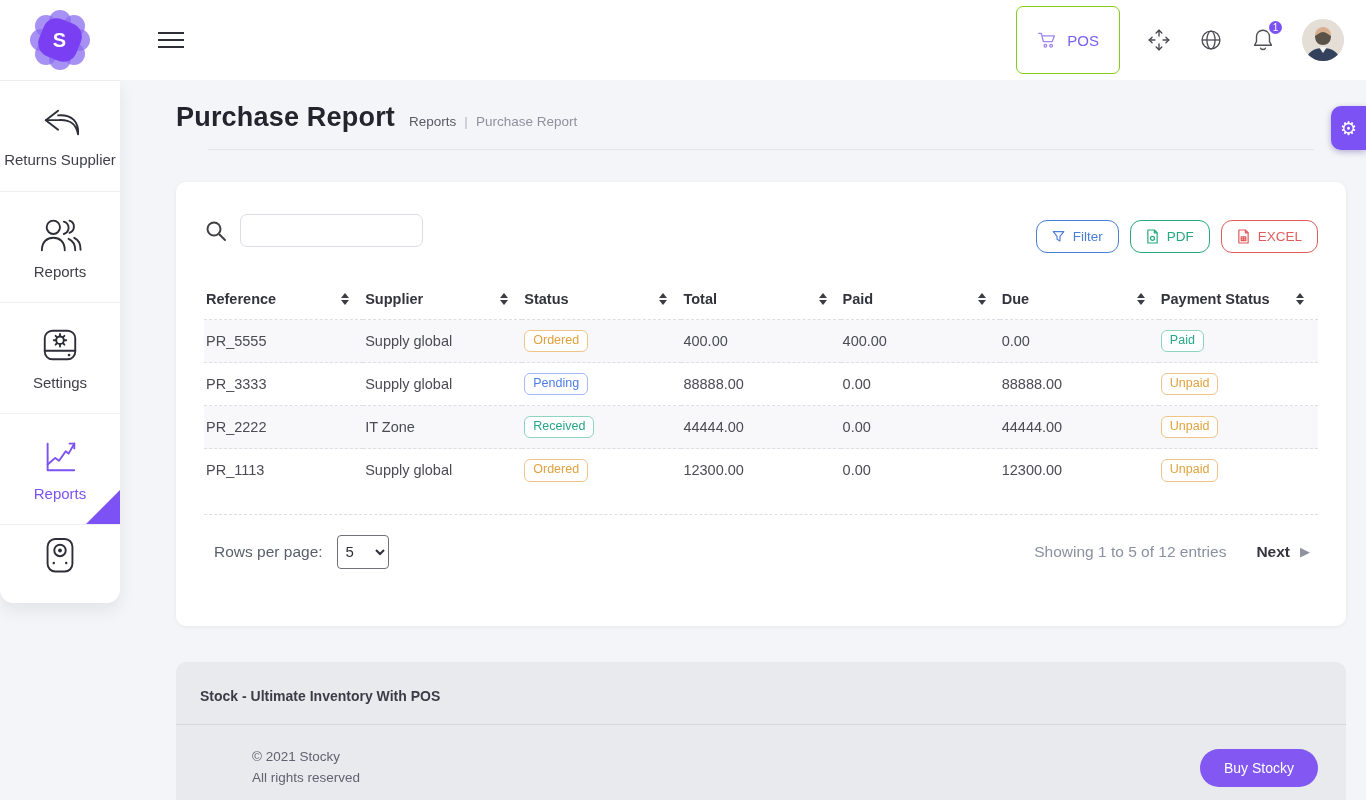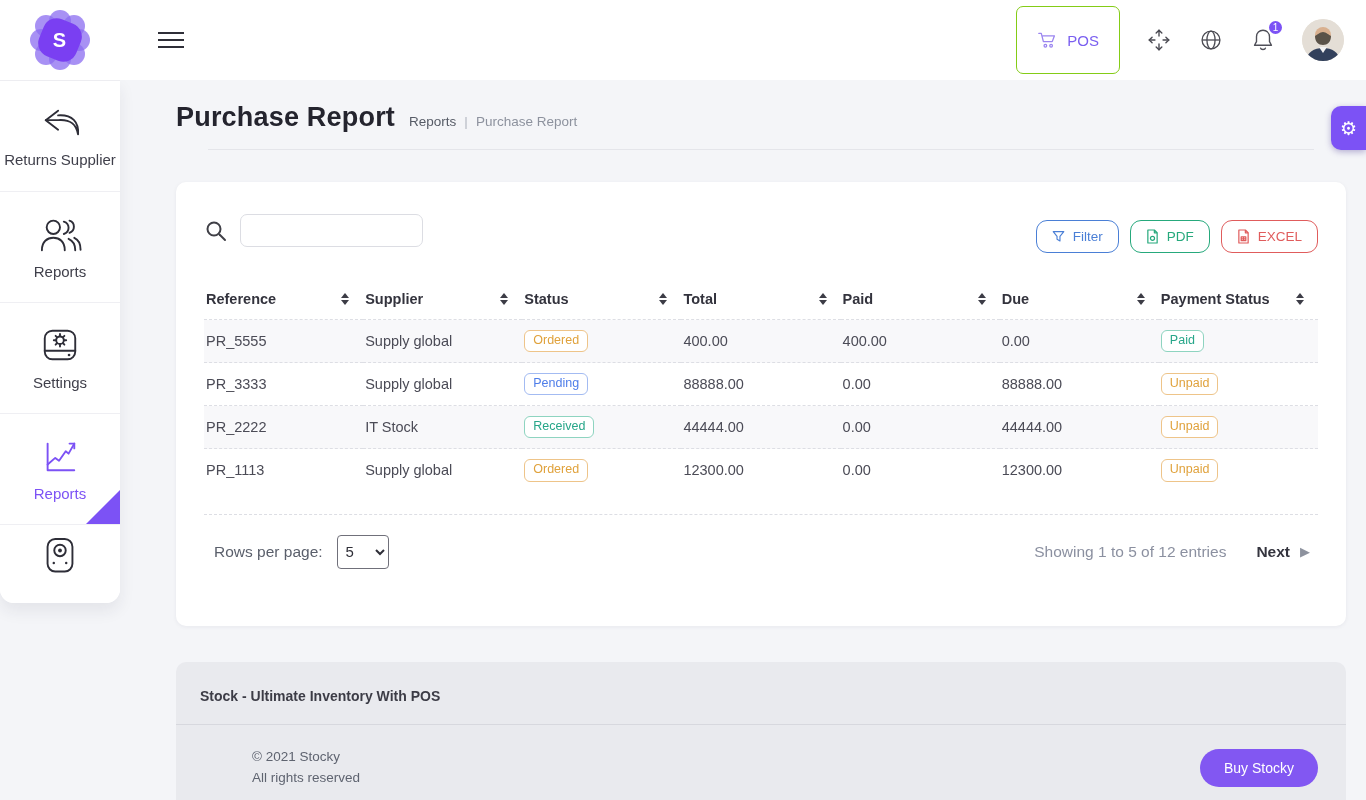--- a/index.html
+++ b/index.html
@@ -430,21 +430,21 @@
           <td>PR_3333</td>
           <td>Supply global</td>
           <td><span class="badge" data-status="Pending">Pending</span></td>
           <td>88888.00</td>
           <td>0.00</td>
           <td>88888.00</td>
           <td><span class="badge" data-status="Unpaid">Unpaid</span></td>
         </tr>
         <tr>
           <td>PR_2222</td>
-          <td>IT Stock</td>
+          <td>IT Zone</td>
           <td><span class="badge" data-status="Received">Received</span></td>
           <td>44444.00</td>
           <td>0.00</td>
           <td>44444.00</td>
           <td><span class="badge" data-status="Unpaid">Unpaid</span></td>
         </tr>
         <tr>
           <td>PR_1113</td>
           <td>Supply global</td>
           <td><span class="badge" data-status="Ordered">Ordered</span></td>

